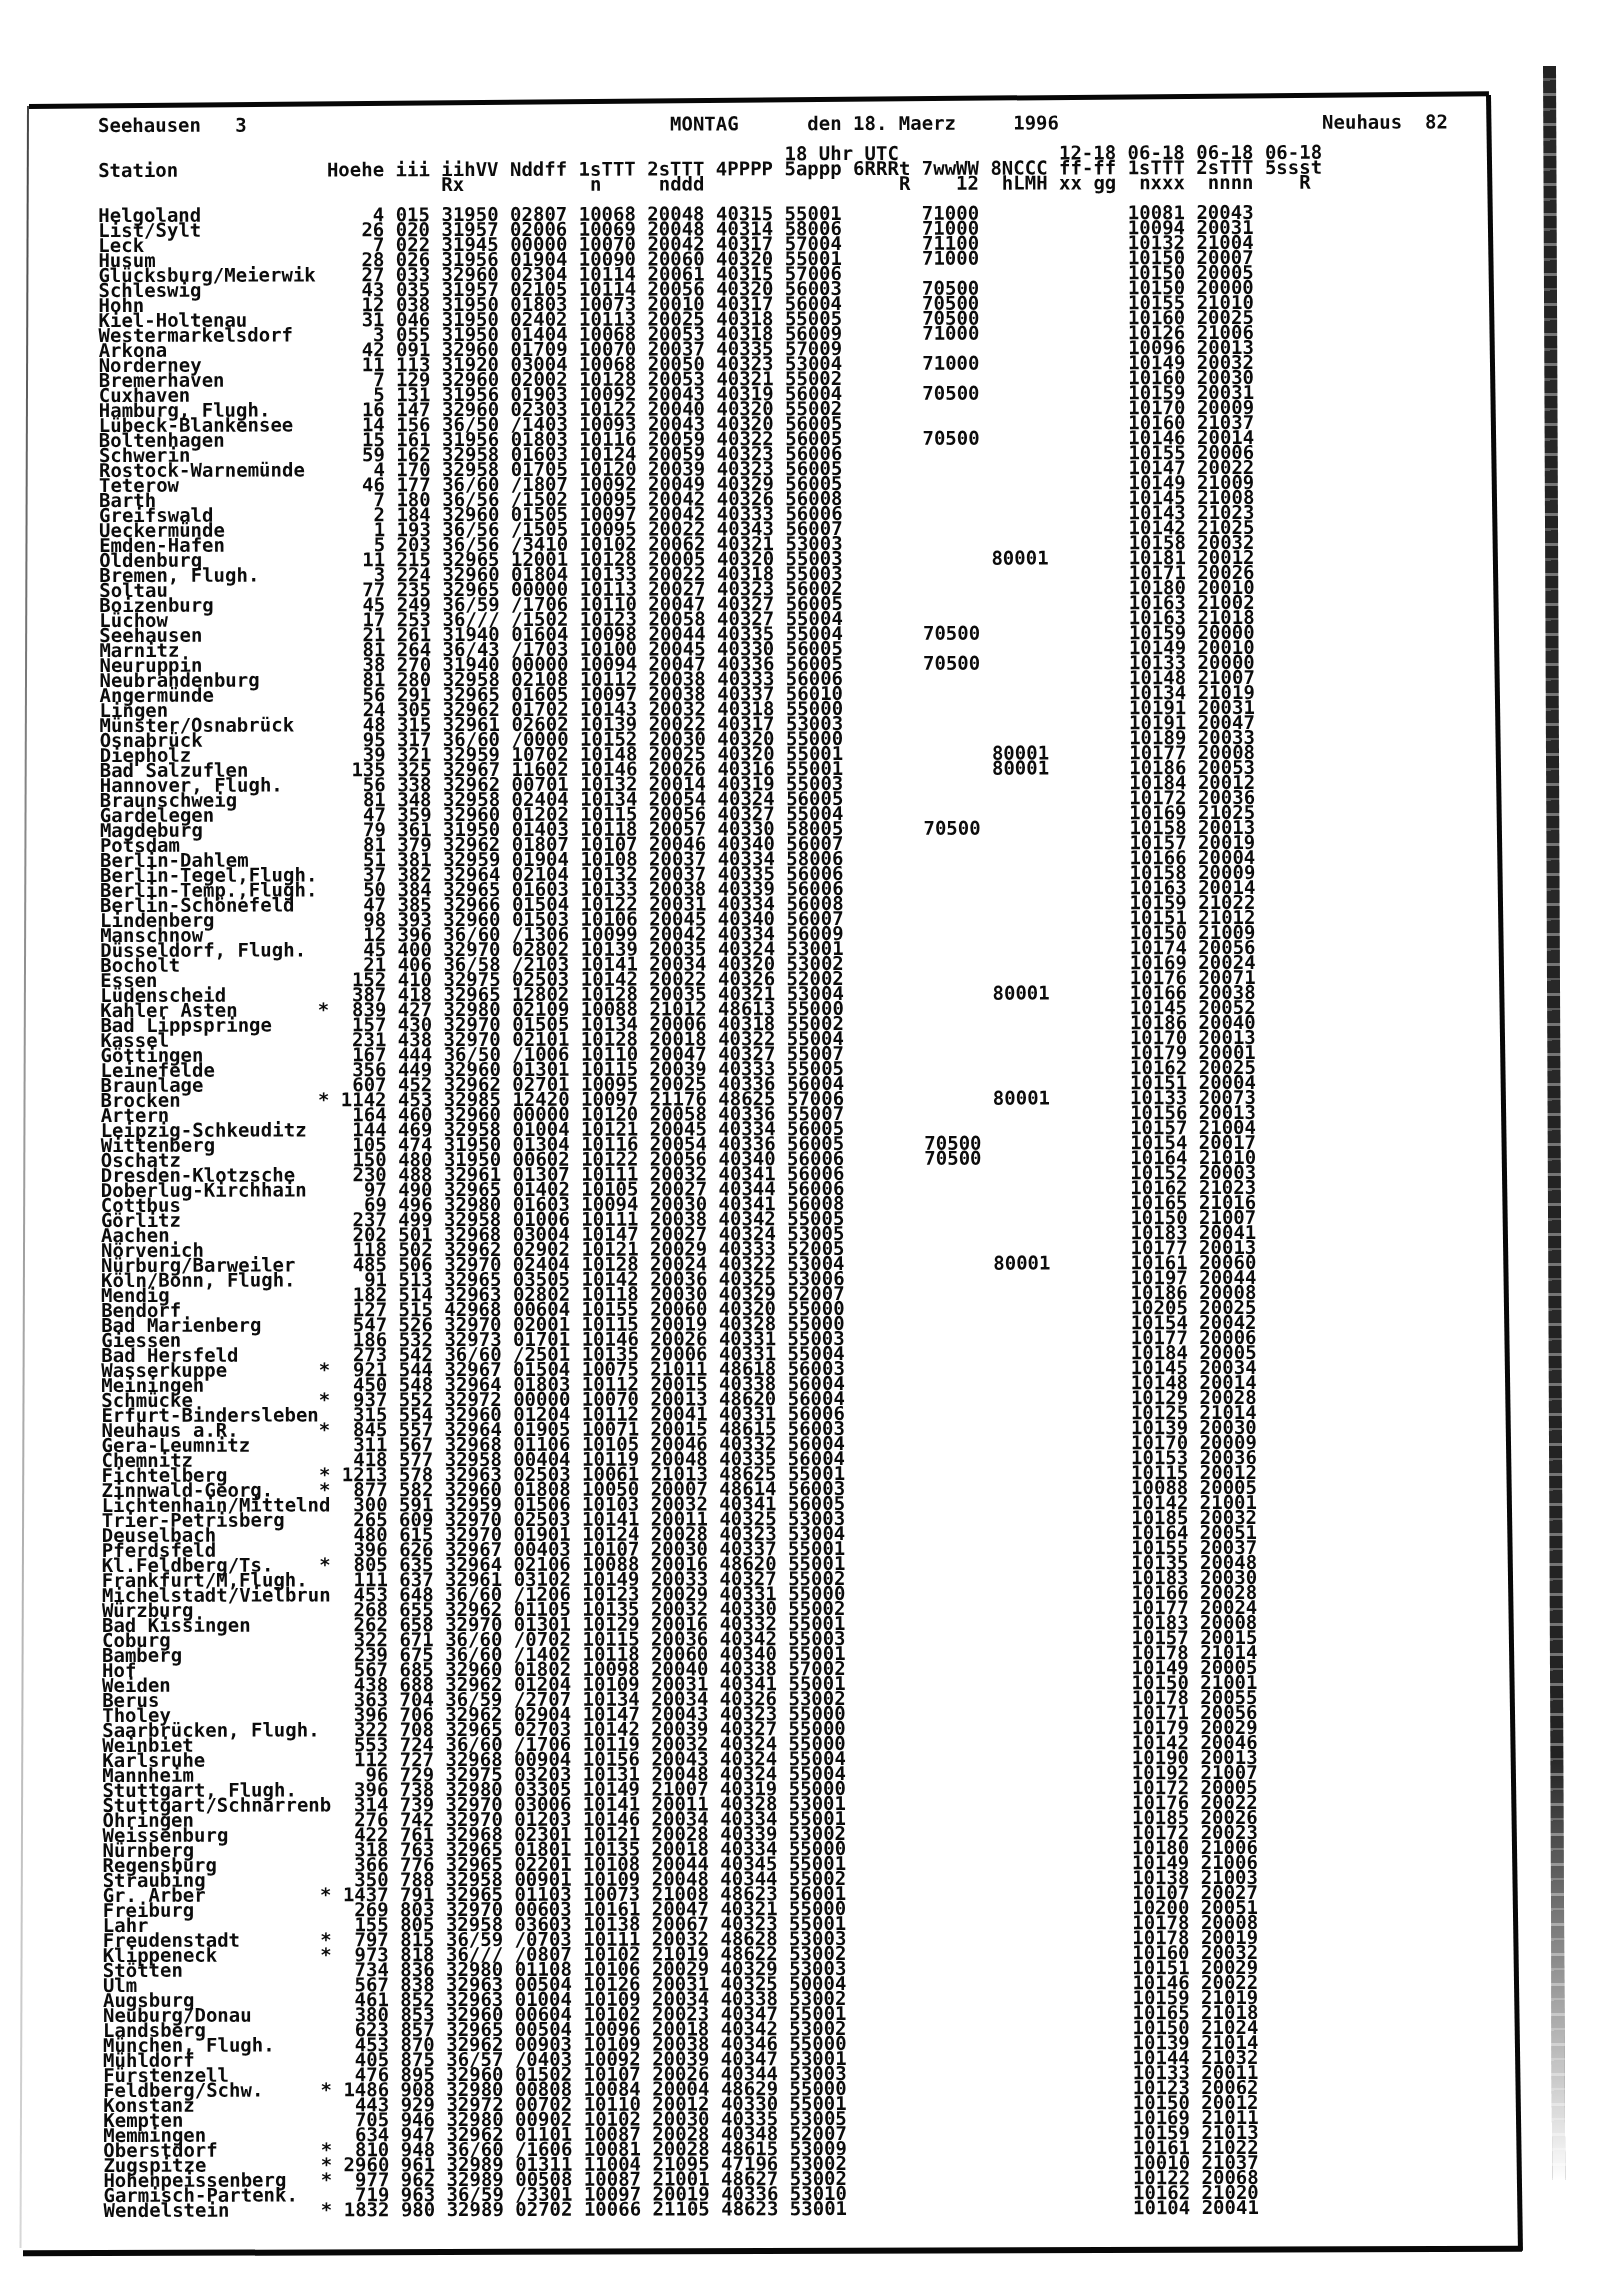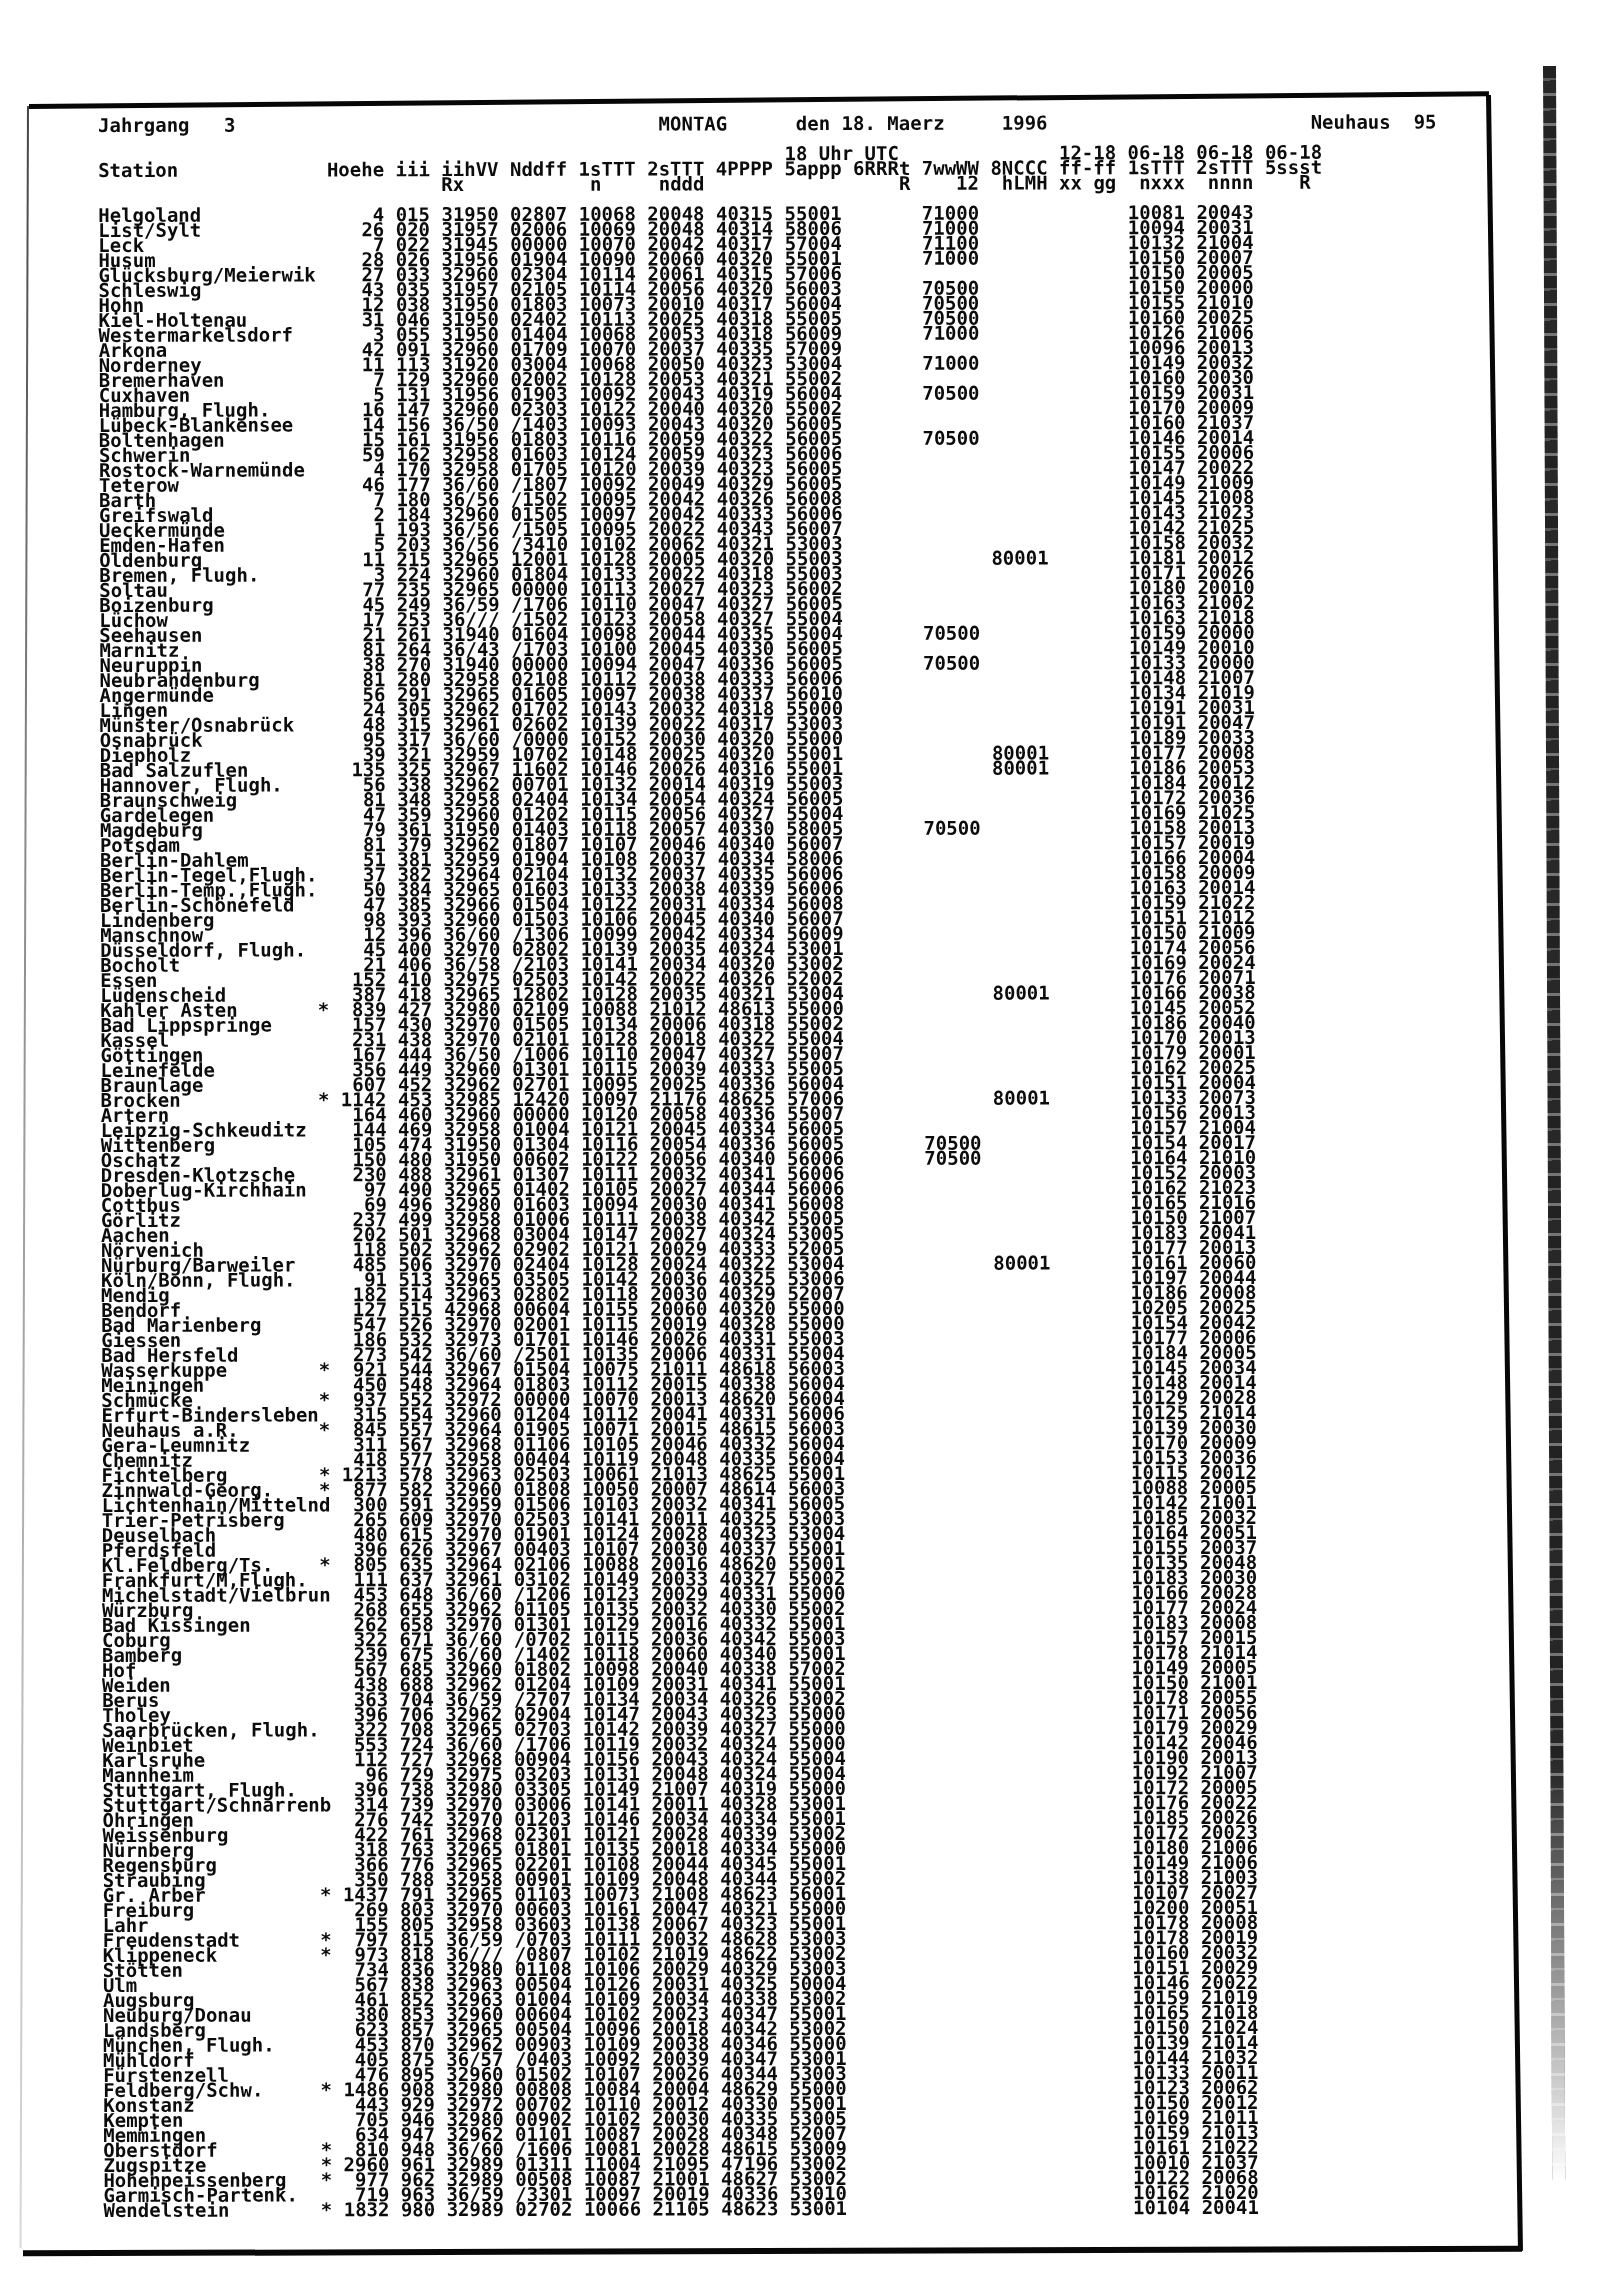--- a/index.html
+++ b/index.html
@@ -28,21 +28,21 @@
 </head>
 <body>
 
 <div class="canvas">
   <div class="b-top"></div>
   <div class="b-right"></div>
   <div class="b-bottom"></div>
   <div class="b-left"></div>
   <div class="scan-bar"></div>
 
-  <pre class="doc"><span class="ln"><span>Jahrgang</span>   <span>3</span>                                     <span>MONTAG</span>      <span>den 18. Maerz</span>     <span>1996</span>                       <span>Neuhaus</span>  <span>95</span></span><span id="tbl">
+  <pre class="doc"><span class="ln"><span>Seehausen</span>   <span>3</span>                                     <span>MONTAG</span>      <span>den 18. Maerz</span>     <span>1996</span>                       <span>Neuhaus</span>  <span>82</span></span><span id="tbl">
 <span class="ln"></span>
 <span class="ln">                                                            18 Uhr UTC              12-18 06-18 06-18 06-18</span>
 <span class="ln">Station             Hoehe iii iihVV Nddff 1sTTT 2sTTT 4PPPP 5appp 6RRRt 7wwWW 8NCCC ff-ff 1sTTT 2sTTT 5ssst</span>
 <span class="ln">                              Rx           n     nddd                 R    12  hLMH xx gg  nxxx  nnnn    R</span>
 <span class="ln"></span>
 <span class="ln">Helgoland               4 015 31950 02807 10068 20048 40315 55001       71000             10081 20043</span>
 <span class="ln">List/Sylt              26 020 31957 02006 10069 20048 40314 58006       71000             10094 20031</span>
 <span class="ln">Leck                    7 022 31945 00000 10070 20042 40317 57004       71100             10132 21004</span>
 <span class="ln">Husum                  28 026 31956 01904 10090 20060 40320 55001       71000             10150 20007</span>
 <span class="ln">Glücksburg/Meierwik    27 033 32960 02304 10114 20061 40315 57006                         10150 20005</span>

